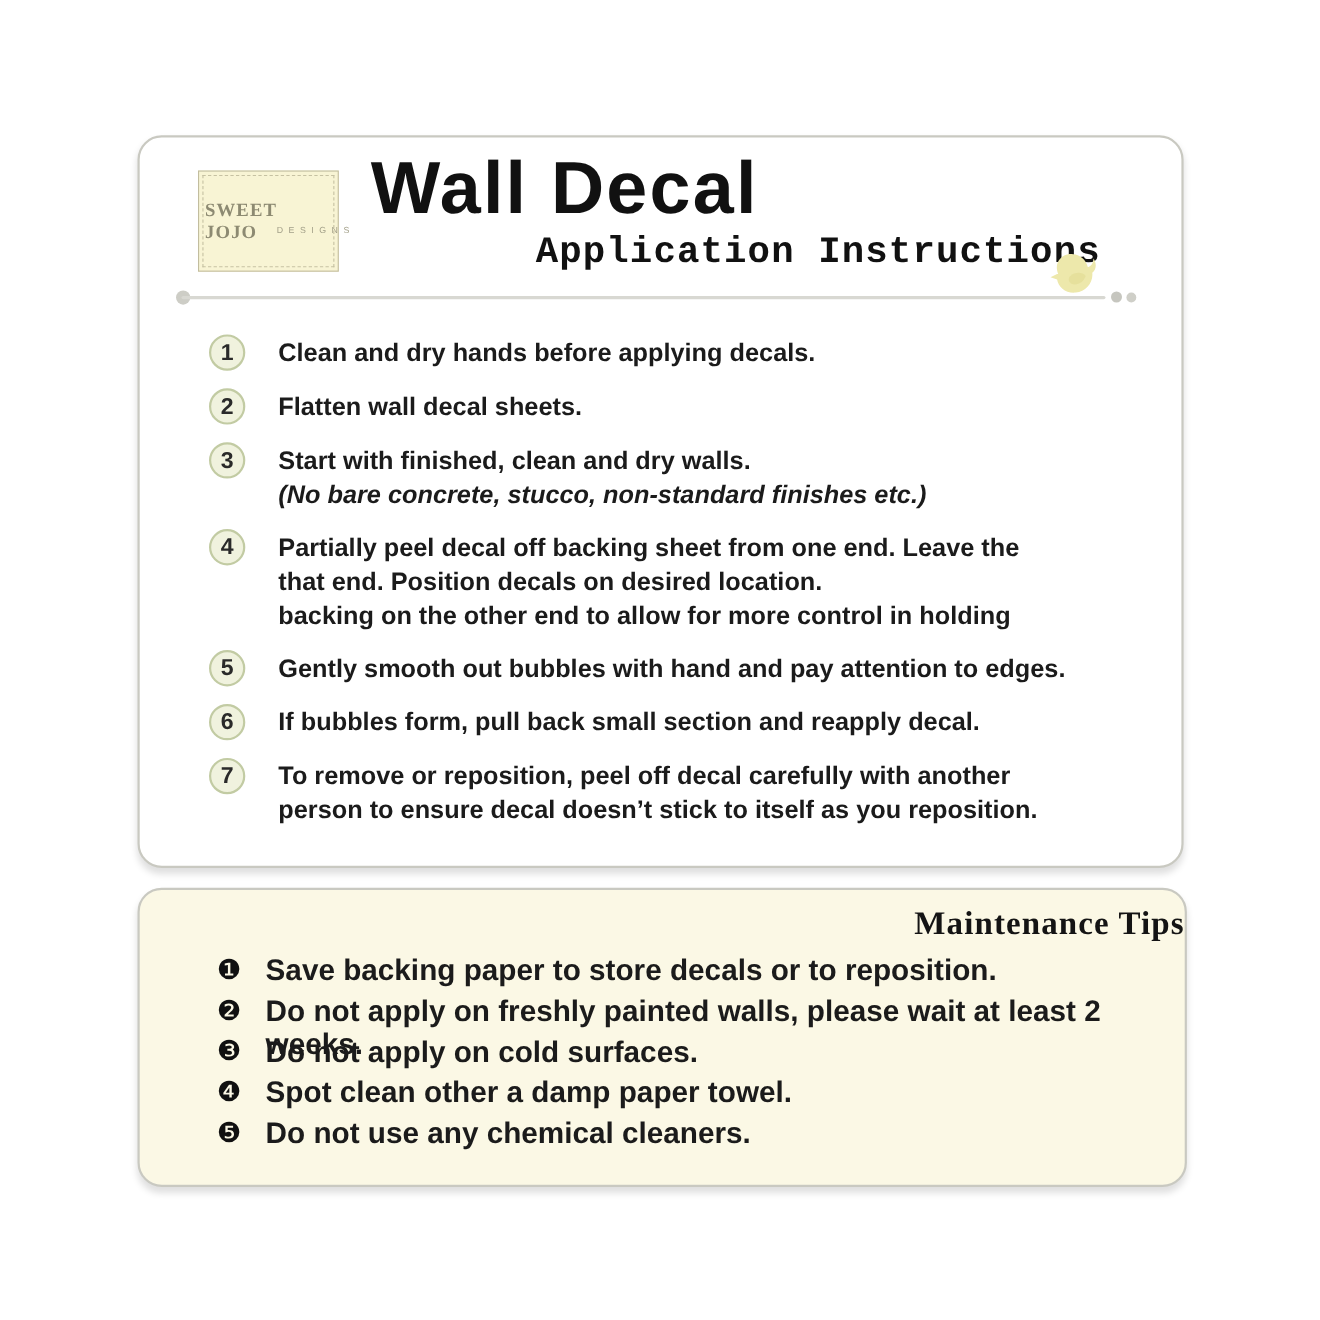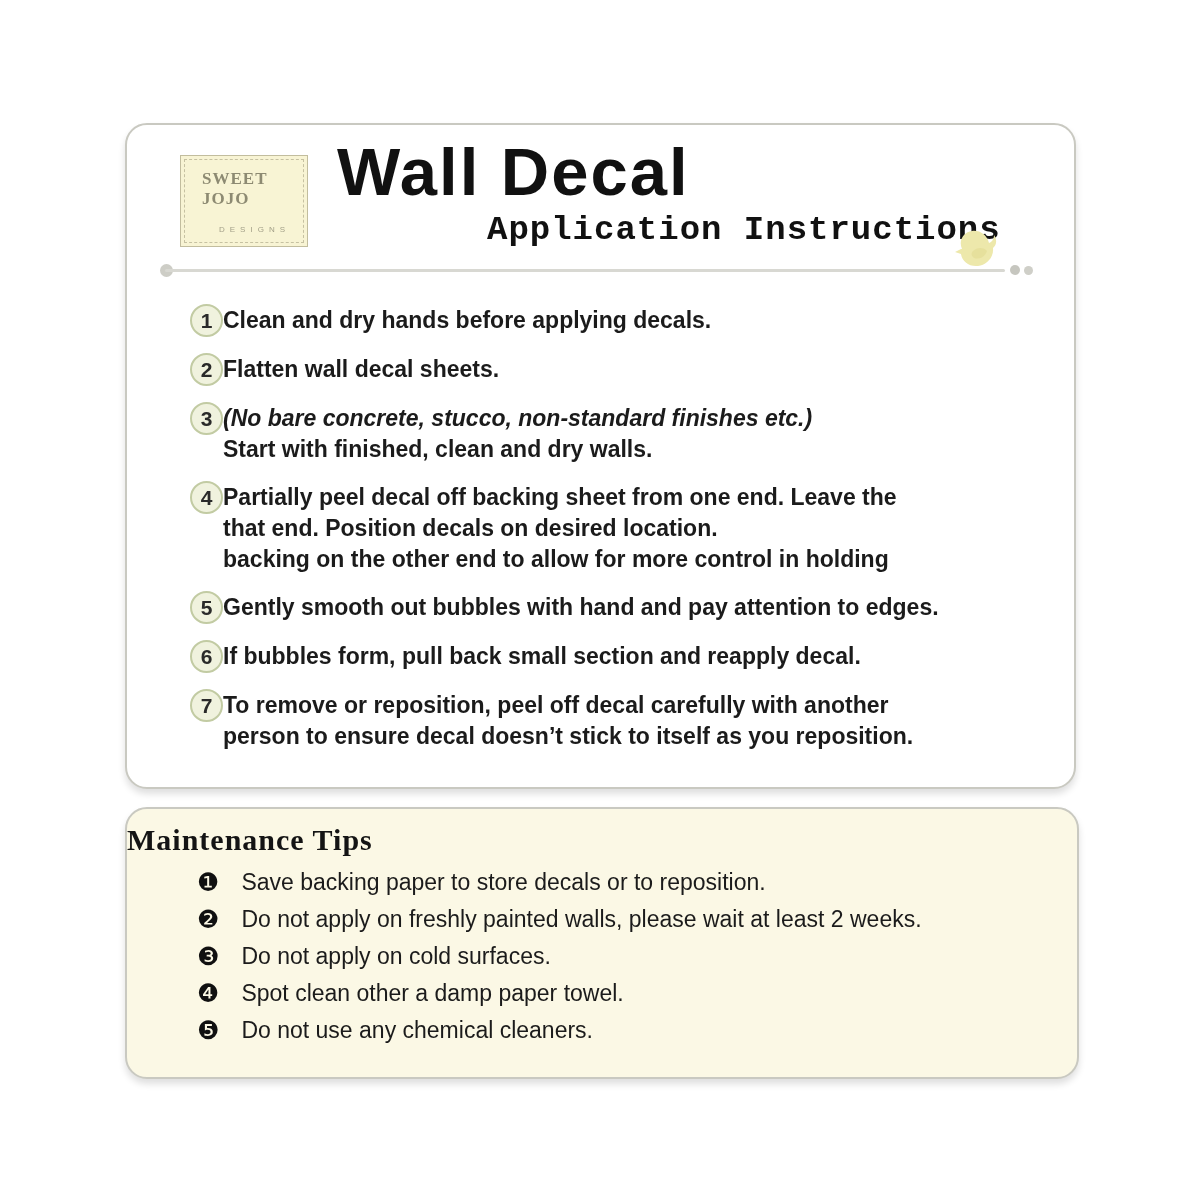--- a/index.html
+++ b/index.html
@@ -7,21 +7,21 @@
         font-family:"Liberation Sans","DejaVu Sans",sans-serif;color:#1b1b1b;}
 
   
   .card{position:absolute;border:2px solid #c9c9c1;border-radius:22px;background:#ffffff;
         box-shadow:0 5px 7px rgba(0,0,0,0.13);}
   .card.instructions{left:125px;top:123px;width:947px;height:662px;}
   .card.maintenance{left:125px;top:807px;width:950px;height:268px;background:#fbf8e5;}
 
   
   .logo{position:absolute;left:53px;top:30px;width:128px;height:92px;background:#f8f4d4;
-        border:1px solid #c2bd9e;display:flex;flex-direction:column;align-items:center;
+        border:1px solid #c2bd9e;display:flex;flex-direction:row;align-items:center;
         justify-content:center;box-sizing:border-box;padding-left:21px;}
   .logo:before{content:"";position:absolute;left:3px;top:3px;right:3px;bottom:3px;
         border:1px dashed #c6c1a2;}
   .logo-line1{font-family:"Liberation Serif","DejaVu Serif",serif;font-size:17px;font-weight:bold;
         letter-spacing:1px;color:#8d8a72;}
   .logo-line2{font-size:8px;letter-spacing:5px;color:#a3a089;margin-top:16px;}
 
   .title{position:absolute;left:210px;top:8px;font-family:Liberation Sans, sans-serif;
         font-weight:bold;font-size:67px;letter-spacing:2px;color:#111;}
   .subtitle{position:absolute;left:360px;top:86px;font-family:Liberation Mono, monospace;
@@ -37,31 +37,31 @@
   .divider-dot-end2{position:absolute;left:897px;top:141px;width:9px;height:9px;border-radius:50%;
         background:#cfcfc8;}
   .bird{position:absolute;left:826px;top:102px;}
 
   
   .steps{position:absolute;left:63px;top:180px;margin:0;padding:0;list-style:none;width:860px;}
   .step{display:flex;align-items:flex-start;margin-bottom:17px;}
   .step-badge{flex:0 0 auto;width:33px;height:33px;border-radius:50%;background:#f0f2de;
         border:2px solid #c2cba3;box-sizing:border-box;display:flex;align-items:center;
         justify-content:center;font-size:21px;font-weight:bold;color:#2a2a2a;margin-top:-1px;}
-  .step-text{font-size:23px;font-weight:bold;line-height:31px;color:#1b1b1b;}
+  .step-text{margin-left:30px;font-size:23px;font-weight:bold;line-height:31px;color:#1b1b1b;}
   .step-text .note{font-style:italic;}
 
   
-  .tips-title{position:absolute;left:0;top:14px;width:100%;text-align:left;
+  .tips-title{position:absolute;left:0;top:14px;width:100%;text-align:right;
         font-family:"Liberation Serif","DejaVu Serif",serif;font-weight:bold;font-size:30px;
         letter-spacing:1px;color:#141414;}
   .tips{position:absolute;left:70px;top:58px;margin:0;padding:0;list-style:none;width:840px;}
   .tip{display:flex;align-items:flex-start;height:37px;}
   .tip-bullet{flex:0 0 auto;font-size:25px;line-height:30px;color:#101010;}
-  .tip-text{margin-left:22px;font-size:23px;font-weight:normal;line-height:30px;color:#1b1b1b;}
+  .tip-text{margin-left:22px;font-size:27px;font-weight:bold;line-height:30px;color:#1b1b1b;}
 </style>
 </head>
 <body>
 
 <div class="page">
 
   <div class="card instructions">
 
     <div class="logo">
       <div class="logo-line1">SWEET JOJO</div>
@@ -91,22 +91,22 @@
         </li>
         <li class="step">
           <span class="step-badge">2</span>
           <div class="step-text">
             <div class="line">Flatten wall decal sheets.</div>
           </div>
         </li>
         <li class="step">
           <span class="step-badge">3</span>
           <div class="step-text">
+            <div class="line">Start with finished, clean and dry walls.</div>
             <div class="line note">(No bare concrete, stucco, non-standard finishes etc.)</div>
-            <div class="line">Start with finished, clean and dry walls.</div>
           </div>
         </li>
         <li class="step">
           <span class="step-badge">4</span>
           <div class="step-text">
             <div class="line">Partially peel decal off backing sheet from one end. Leave the</div>
             <div class="line">that end. Position decals on desired location.</div>
             <div class="line">backing on the other end to allow for more control in holding</div>
           </div>
         </li>

